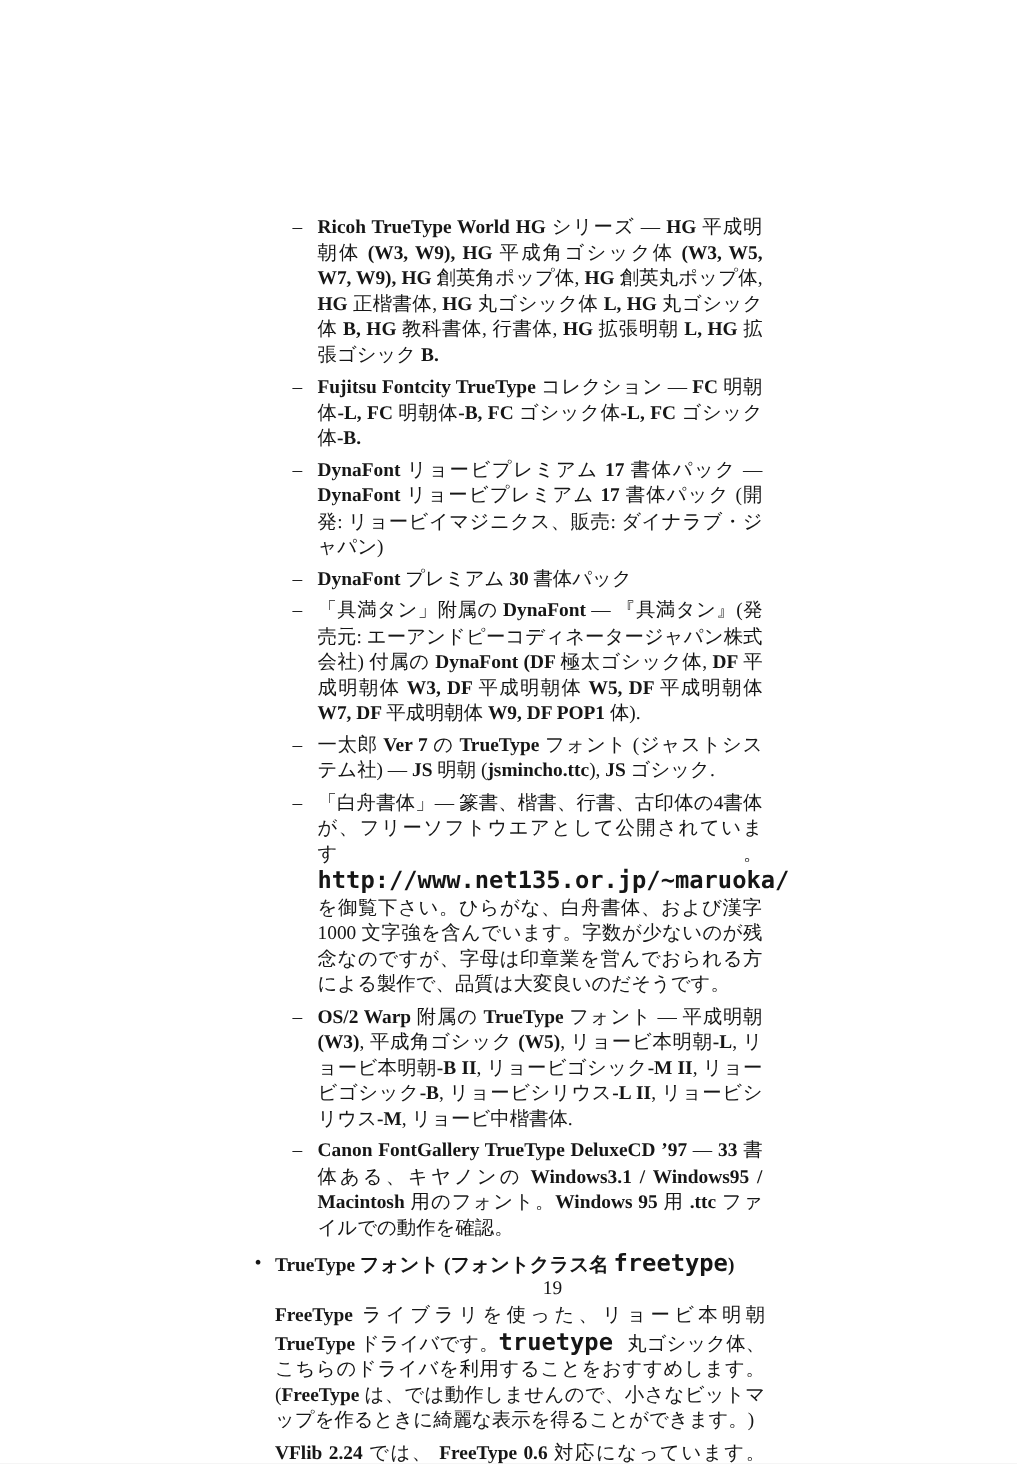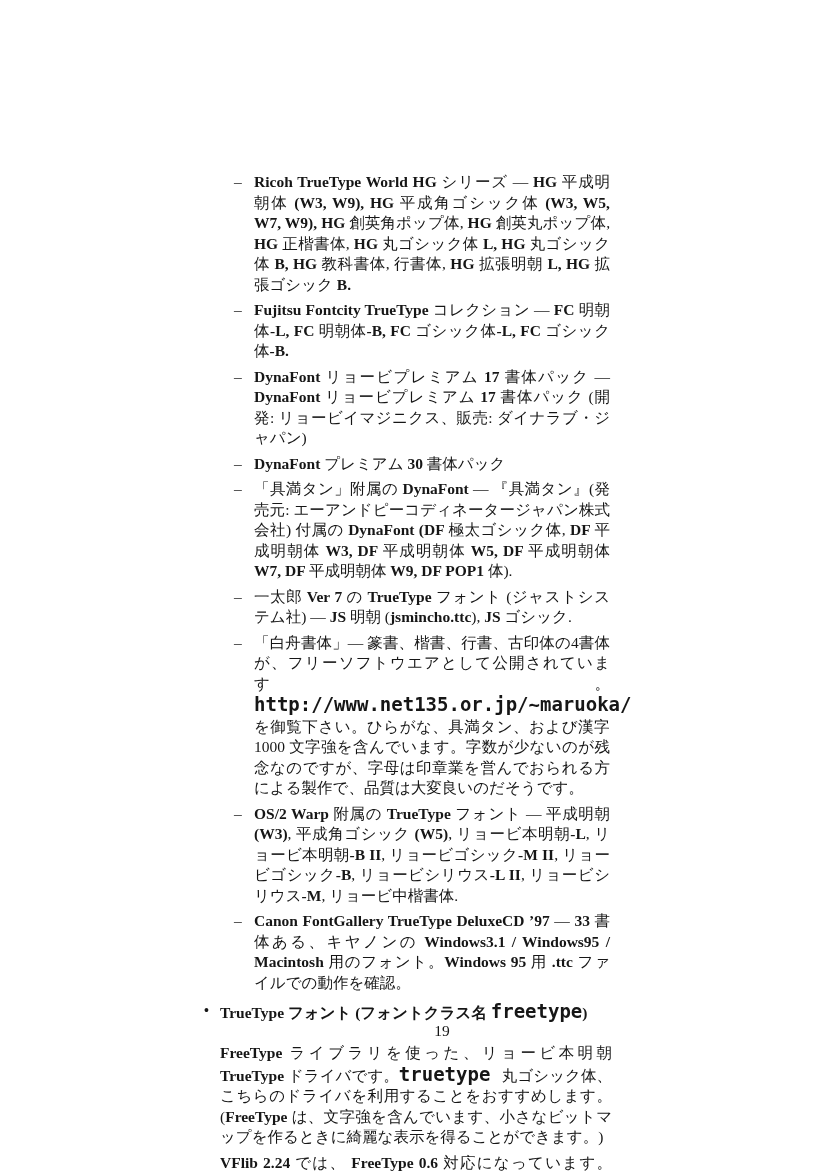--- a/index.html
+++ b/index.html
@@ -72,31 +72,31 @@
 <div class="page">
   <div class="content">
 
     <div id="dash-list">
         <div class="ditem"><span class="marker">–</span><span class="seg-b">Ricoh TrueType World HG </span><span class="seg-r">シリーズ — </span><span class="seg-b">HG </span><span class="seg-r">平成明朝体 </span><span class="seg-b">(W3, W9), HG </span><span class="seg-r">平成角ゴシック体 </span><span class="seg-b">(W3, W5, W7, W9), HG </span><span class="seg-r">創英角ポップ体, </span><span class="seg-b">HG </span><span class="seg-r">創英丸ポップ体, </span><span class="seg-b">HG </span><span class="seg-r">正楷書体, </span><span class="seg-b">HG </span><span class="seg-r">丸ゴシック体 </span><span class="seg-b">L, HG </span><span class="seg-r">丸ゴシック体 </span><span class="seg-b">B, HG </span><span class="seg-r">教科書体, 行書体, </span><span class="seg-b">HG </span><span class="seg-r">拡張明朝 </span><span class="seg-b">L, HG </span><span class="seg-r">拡張ゴシック </span><span class="seg-b">B.</span></div>
         <div class="ditem"><span class="marker">–</span><span class="seg-b">Fujitsu Fontcity TrueType </span><span class="seg-r">コレクション — </span><span class="seg-b">FC </span><span class="seg-r">明朝体</span><span class="seg-b">-L, FC </span><span class="seg-r">明朝体</span><span class="seg-b">-B, FC </span><span class="seg-r">ゴシック体</span><span class="seg-b">-L, FC </span><span class="seg-r">ゴシック体</span><span class="seg-b">-B.</span></div>
         <div class="ditem"><span class="marker">–</span><span class="seg-b">DynaFont </span><span class="seg-r">リョービプレミアム </span><span class="seg-b">17 </span><span class="seg-r">書体パック — </span><span class="seg-b">DynaFont </span><span class="seg-r">リョービプレミアム </span><span class="seg-b">17 </span><span class="seg-r">書体パック (開発: リョービイマジニクス、販売: ダイナラブ・ジャパン)</span></div>
         <div class="ditem"><span class="marker">–</span><span class="seg-b">DynaFont </span><span class="seg-r">プレミアム </span><span class="seg-b">30 </span><span class="seg-r">書体パック</span></div>
         <div class="ditem"><span class="marker">–</span><span class="seg-r">「具満タン」附属の </span><span class="seg-b">DynaFont</span><span class="seg-r"> — 『具満タン』(発売元: エーアンドピーコディネータージャパン株式会社) 付属の </span><span class="seg-b">DynaFont (DF </span><span class="seg-r">極太ゴシック体, </span><span class="seg-b">DF </span><span class="seg-r">平成明朝体 </span><span class="seg-b">W3, DF </span><span class="seg-r">平成明朝体 </span><span class="seg-b">W5, DF </span><span class="seg-r">平成明朝体 </span><span class="seg-b">W7, DF </span><span class="seg-r">平成明朝体 </span><span class="seg-b">W9, DF POP1 </span><span class="seg-r">体).</span></div>
         <div class="ditem"><span class="marker">–</span><span class="seg-r">一太郎 </span><span class="seg-b">Ver 7 </span><span class="seg-r">の </span><span class="seg-b">TrueType </span><span class="seg-r">フォント (ジャストシステム社) — </span><span class="seg-b">JS </span><span class="seg-r">明朝 (</span><span class="seg-b">jsmincho.ttc</span><span class="seg-r">), </span><span class="seg-b">JS </span><span class="seg-r">ゴシック.</span></div>
-        <div class="ditem"><span class="marker">–</span><span class="seg-r">「白舟書体」— 篆書、楷書、行書、古印体の4書体が、フリーソフトウエアとして公開されています。</span><span class="seg-tt">http://www.net135.or.jp/~maruoka/</span><span class="seg-r"> を御覧下さい。ひらがな、具満タン、および漢字 1000 文字強を含んでいます。字数が少ないのが残念なのですが、字母は印章業を営んでおられる方による製作で、品質は大変良いのだそうです。</span></div>
+        <div class="ditem"><span class="marker">–</span><span class="seg-r">「白舟書体」— 篆書、楷書、行書、古印体の4書体が、フリーソフトウエアとして公開されています。</span><span class="seg-tt">http://www.net135.or.jp/~maruoka/</span><span class="seg-r"> を御覧下さい。ひらがな、白舟書体、および漢字 1000 文字強を含んでいます。字数が少ないのが残念なのですが、字母は印章業を営んでおられる方による製作で、品質は大変良いのだそうです。</span></div>
         <div class="ditem"><span class="marker">–</span><span class="seg-b">OS/2 Warp </span><span class="seg-r">附属の </span><span class="seg-b">TrueType </span><span class="seg-r">フォント — 平成明朝 </span><span class="seg-b">(W3)</span><span class="seg-r">, 平成角ゴシック </span><span class="seg-b">(W5)</span><span class="seg-r">, リョービ本明朝</span><span class="seg-b">-L</span><span class="seg-r">, リョービ本明朝</span><span class="seg-b">-B II</span><span class="seg-r">, リョービゴシック</span><span class="seg-b">-M II</span><span class="seg-r">, リョービゴシック</span><span class="seg-b">-B</span><span class="seg-r">, リョービシリウス</span><span class="seg-b">-L II</span><span class="seg-r">, リョービシリウス</span><span class="seg-b">-M</span><span class="seg-r">, リョービ中楷書体.</span></div>
         <div class="ditem"><span class="marker">–</span><span class="seg-b">Canon FontGallery TrueType DeluxeCD ’97 </span><span class="seg-r">— </span><span class="seg-b">33 </span><span class="seg-r">書体ある、キヤノンの </span><span class="seg-b">Windows3.1 / Windows95 / Macintosh </span><span class="seg-r">用のフォント。</span><span class="seg-b">Windows 95 </span><span class="seg-r">用 </span><span class="seg-b">.ttc </span><span class="seg-r">ファイルでの動作を確認。</span></div>
       </div>
 
     <div class="bullet-head">
       <span class="marker">•</span>
       <span id="bullet-heading-text"><span class="seg-b">TrueType フォント (フォントクラス名 </span><span class="seg-tt">freetype</span><span class="seg-b">)</span></span>
     </div>
 
     <div id="paragraphs">
-        <div class="para"><span class="seg-b">FreeType </span><span class="seg-r">ライブラリを使った、リョービ本明朝 </span><span class="seg-b">TrueType </span><span class="seg-r">ドライバです。</span><span class="seg-tt">truetype </span><span class="seg-r">丸ゴシック体、こちらのドライバを利用することをおすすめします。(</span><span class="seg-b">FreeType </span><span class="seg-r">は、文字強を含んでいます、小さなビットマップを作るときに綺麗な表示を得ることができます。)</span></div>
+        <div class="para"><span class="seg-b">FreeType </span><span class="seg-r">ライブラリを使った、リョービ本明朝 </span><span class="seg-b">TrueType </span><span class="seg-r">ドライバです。</span><span class="seg-tt">truetype </span><span class="seg-r">丸ゴシック体、こちらのドライバを利用することをおすすめします。(</span><span class="seg-b">FreeType </span><span class="seg-r">は、では動作しませんので、小さなビットマップを作るときに綺麗な表示を得ることができます。)</span></div>
         <div class="para"><span class="seg-b">VFlib 2.24 </span><span class="seg-r">では、 </span><span class="seg-b">FreeType 0.6 </span><span class="seg-r">対応になっています。(</span><span class="seg-b">FreeType 1.0 </span><span class="seg-r">では動作しませんので、注意して下さい。)</span></div>
       </div>
 
   </div>
 
   <div class="page-number">19</div>
 </div>
 
 </body></html>

